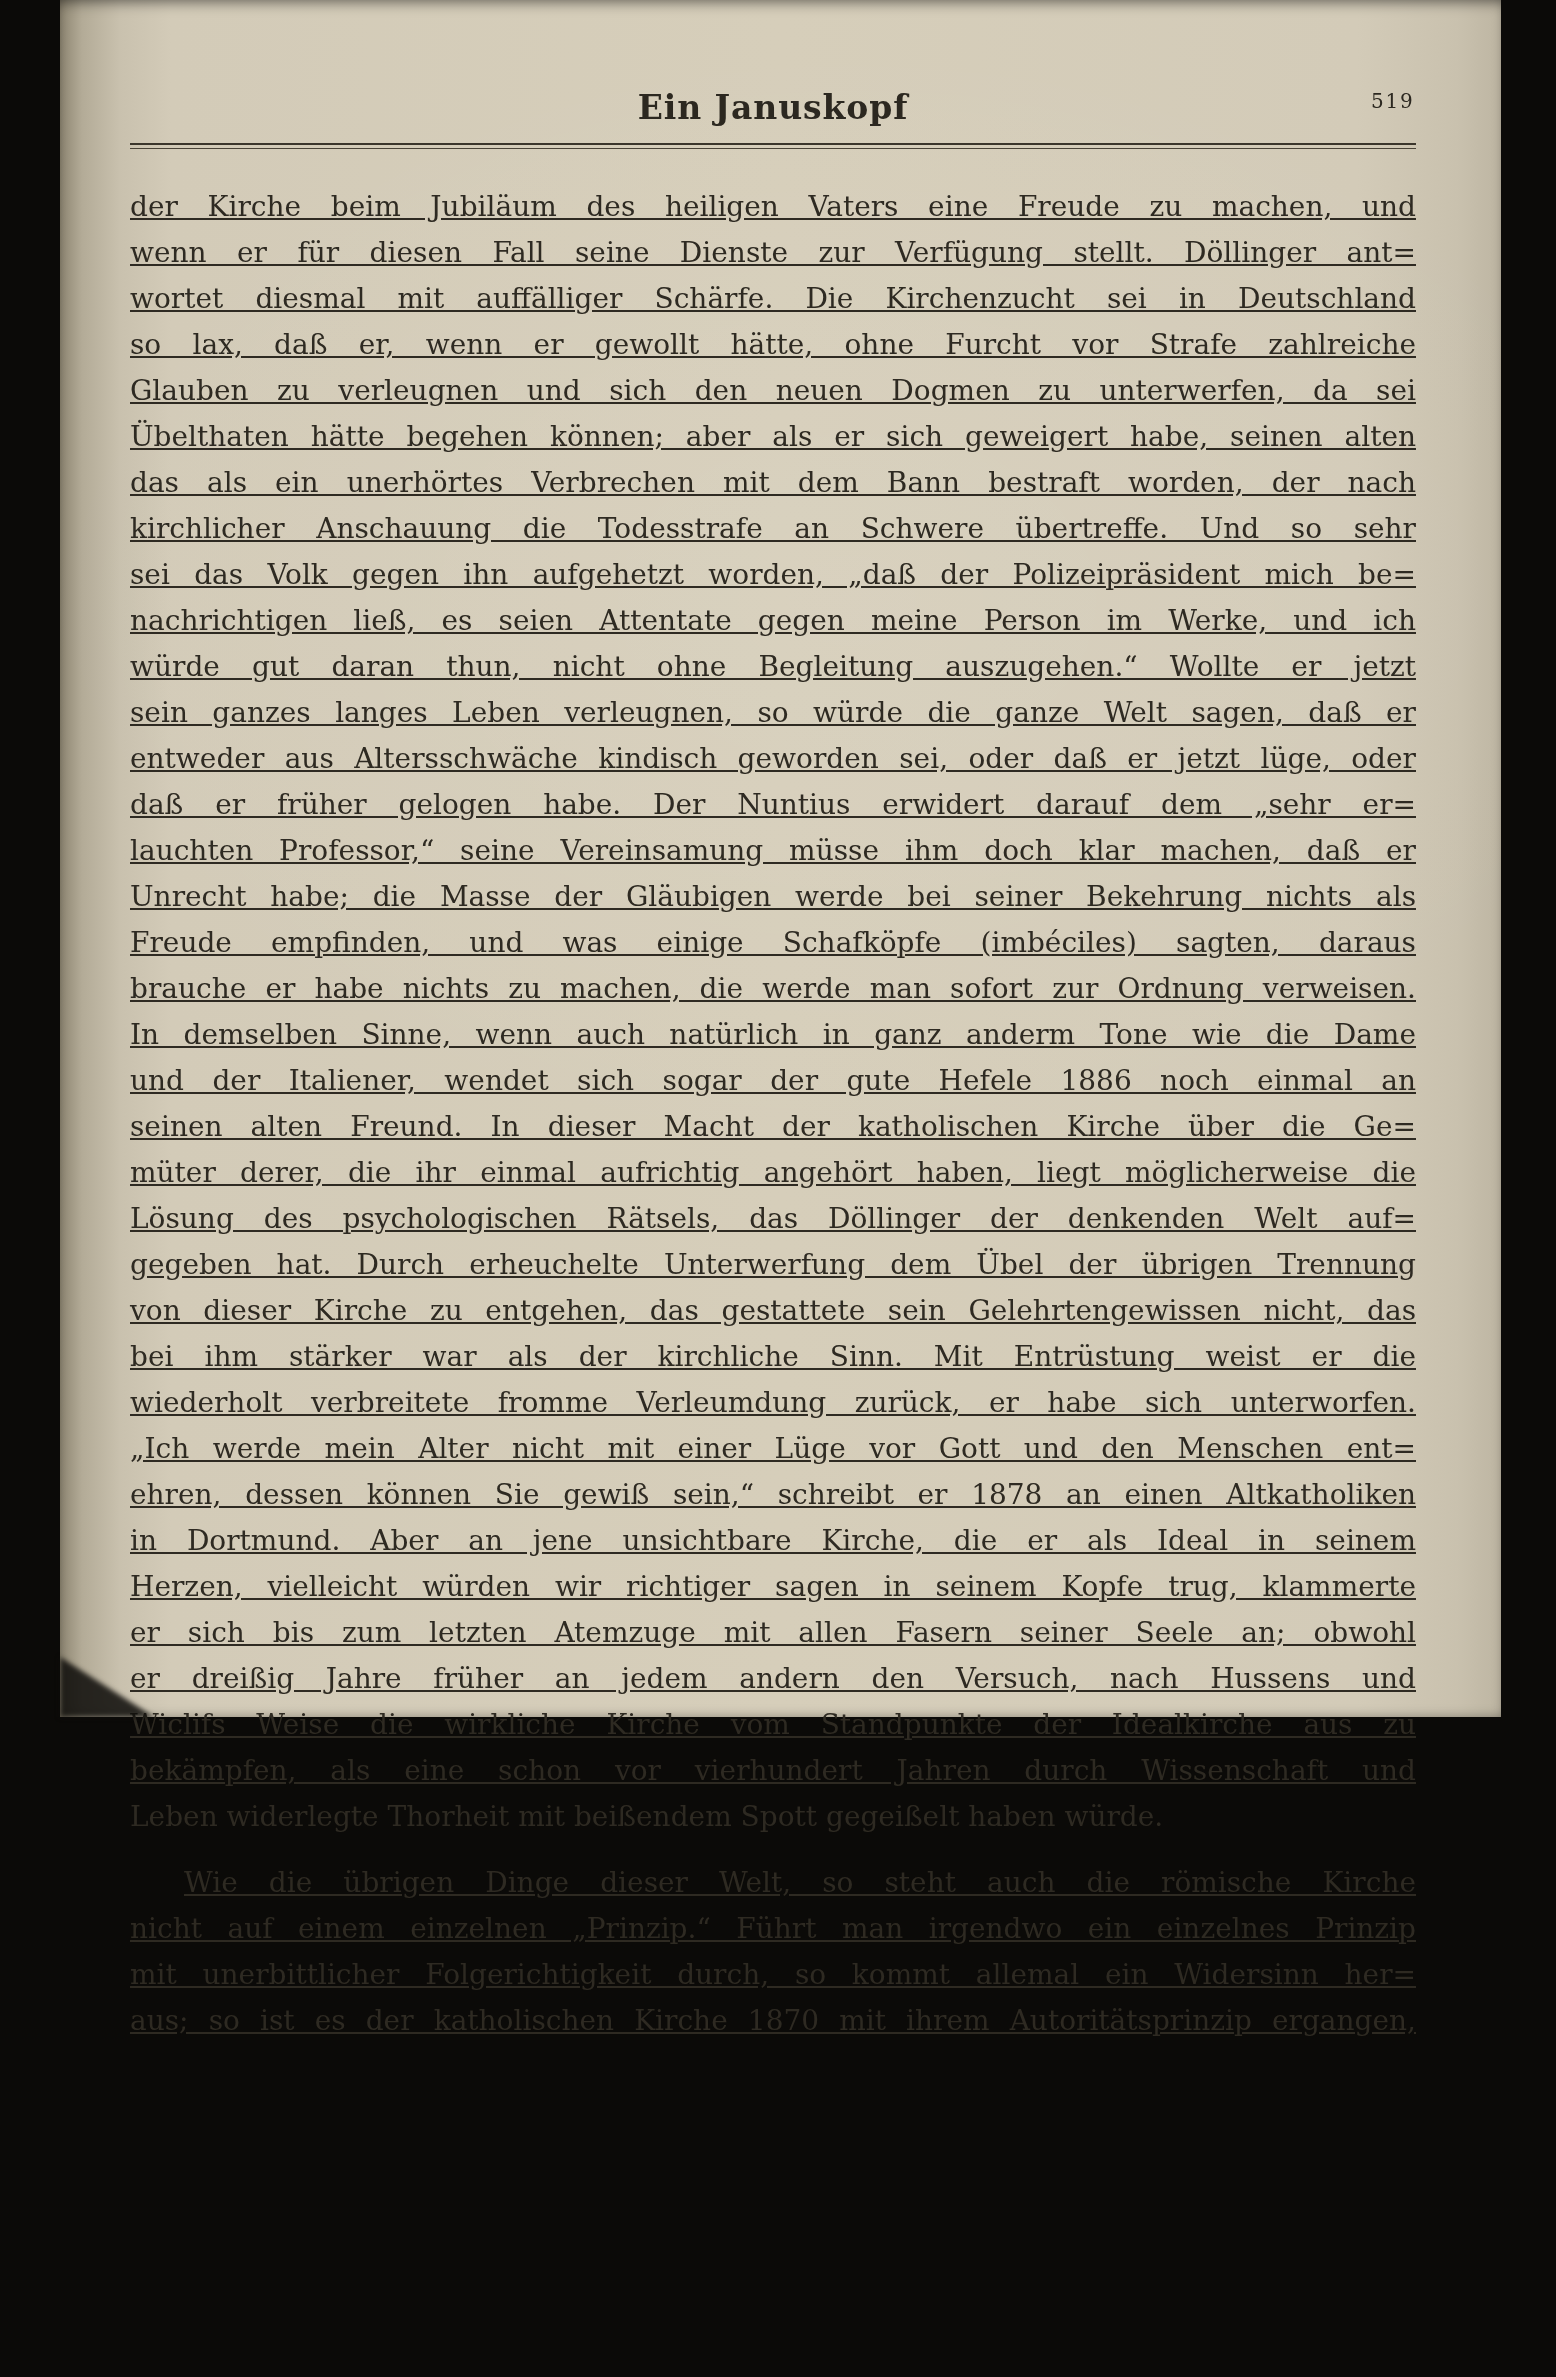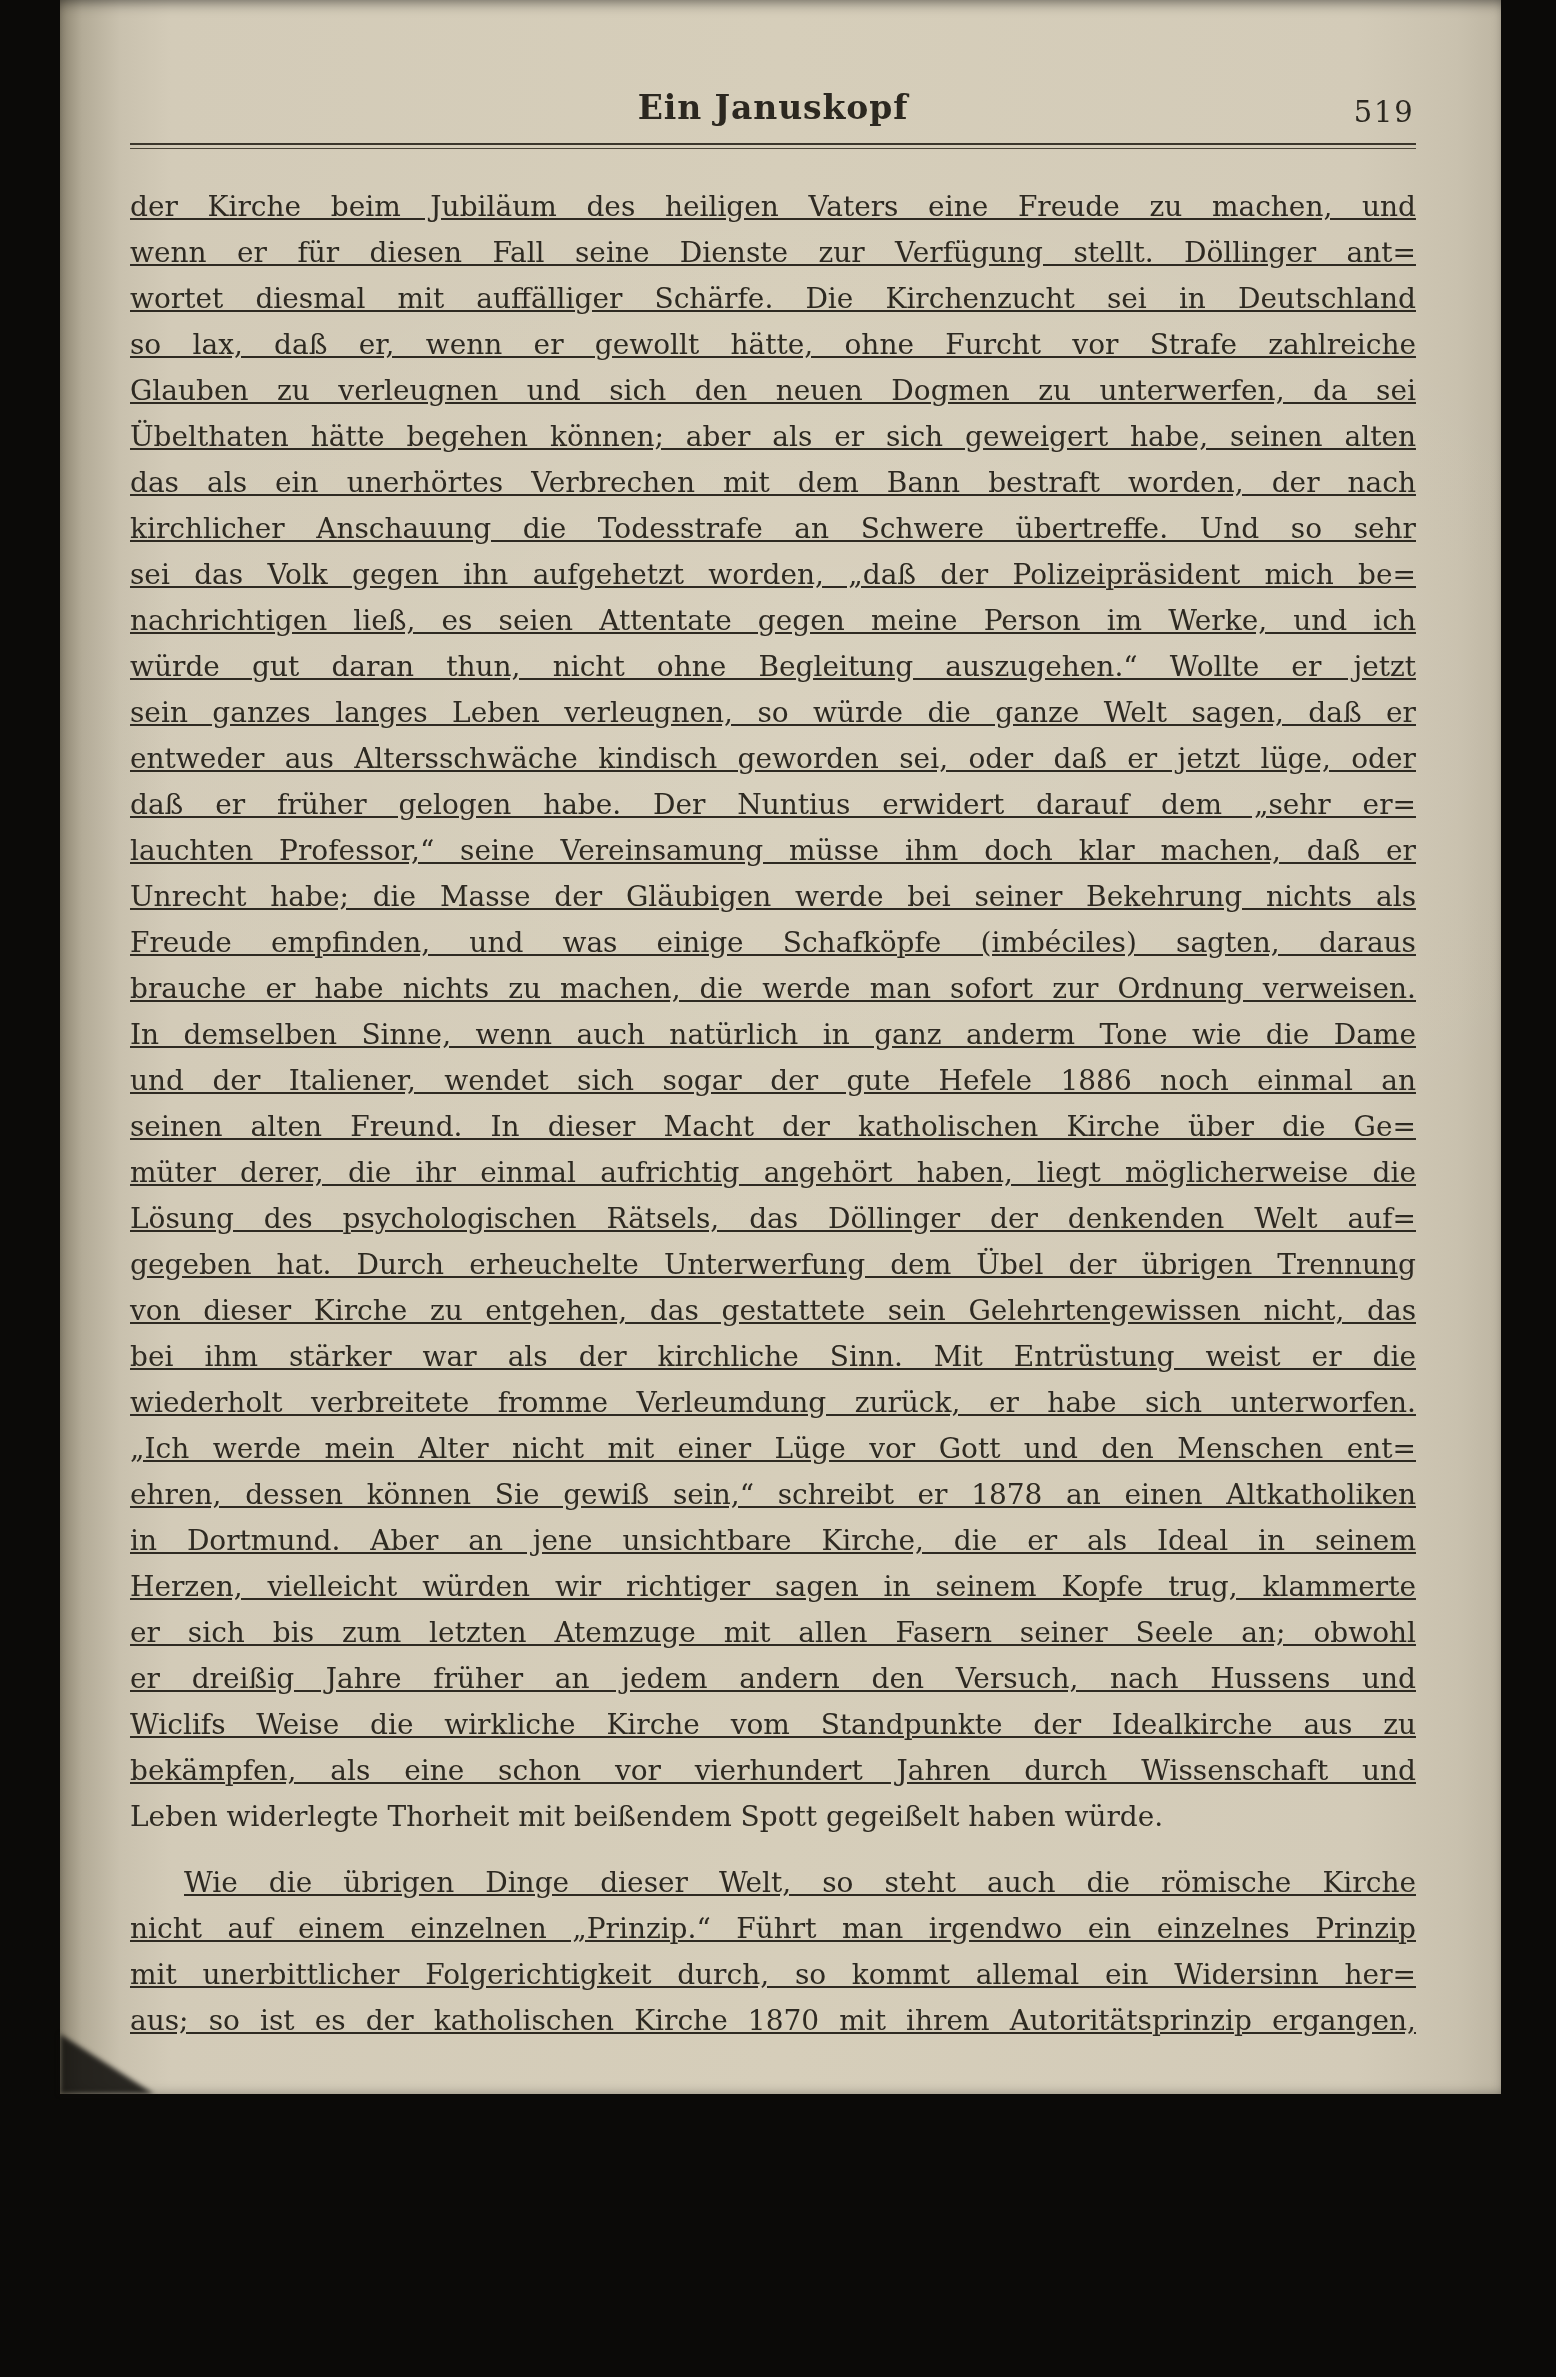--- a/index.html
+++ b/index.html
@@ -9,21 +9,21 @@
     background: #0b0a08;
     position: relative;
     overflow: hidden;
     font-family: "DejaVu Serif", "Liberation Serif", serif;
   }
   .page {
     position: absolute;
     left: 60px;
     top: 0;
     width: 1441px;
-    height: 2094px;
+    height: 1717px;
     background:
       radial-gradient(1191px 851px at 55% 35%, rgba(255,255,255,0.07), rgba(0,0,0,0) 70%),
       linear-gradient(90deg, #8d8571 0px, #b3ab97 22px, #c9c1ae 60px, #d3cbb8 111px, #d6ceba 50%, #d3cbb8 90%, #c9c1ae 97%, #bdb5a2 100%);
     box-shadow:
       inset 0 8.5px 13.6px -6.8px rgba(0,0,0,0.55),
       inset 0 -6.8px 12px -6.8px rgba(0,0,0,0.35);
   }
   .corner-curl {
     position: absolute;
     left: 0;
@@ -47,22 +47,22 @@
     left: 0;
     right: 0;
     text-align: center;
     font-size: 33px;
     font-weight: bold;
     letter-spacing: 0.9px;
   }
   .page-number {
     position: absolute;
     right: 1.7px;
-    top: 7px;
-    font-size: 29px;
+    top: 1px;
+    font-size: 20px;
     letter-spacing: 1.7px;
     font-weight: normal;
   }
   .double-rule {
     position: absolute;
     left: 70px;
     top: 143px;
     width: 1286px;
     height: 3.4px;
     border-top: 2.6px solid #3b362c;

